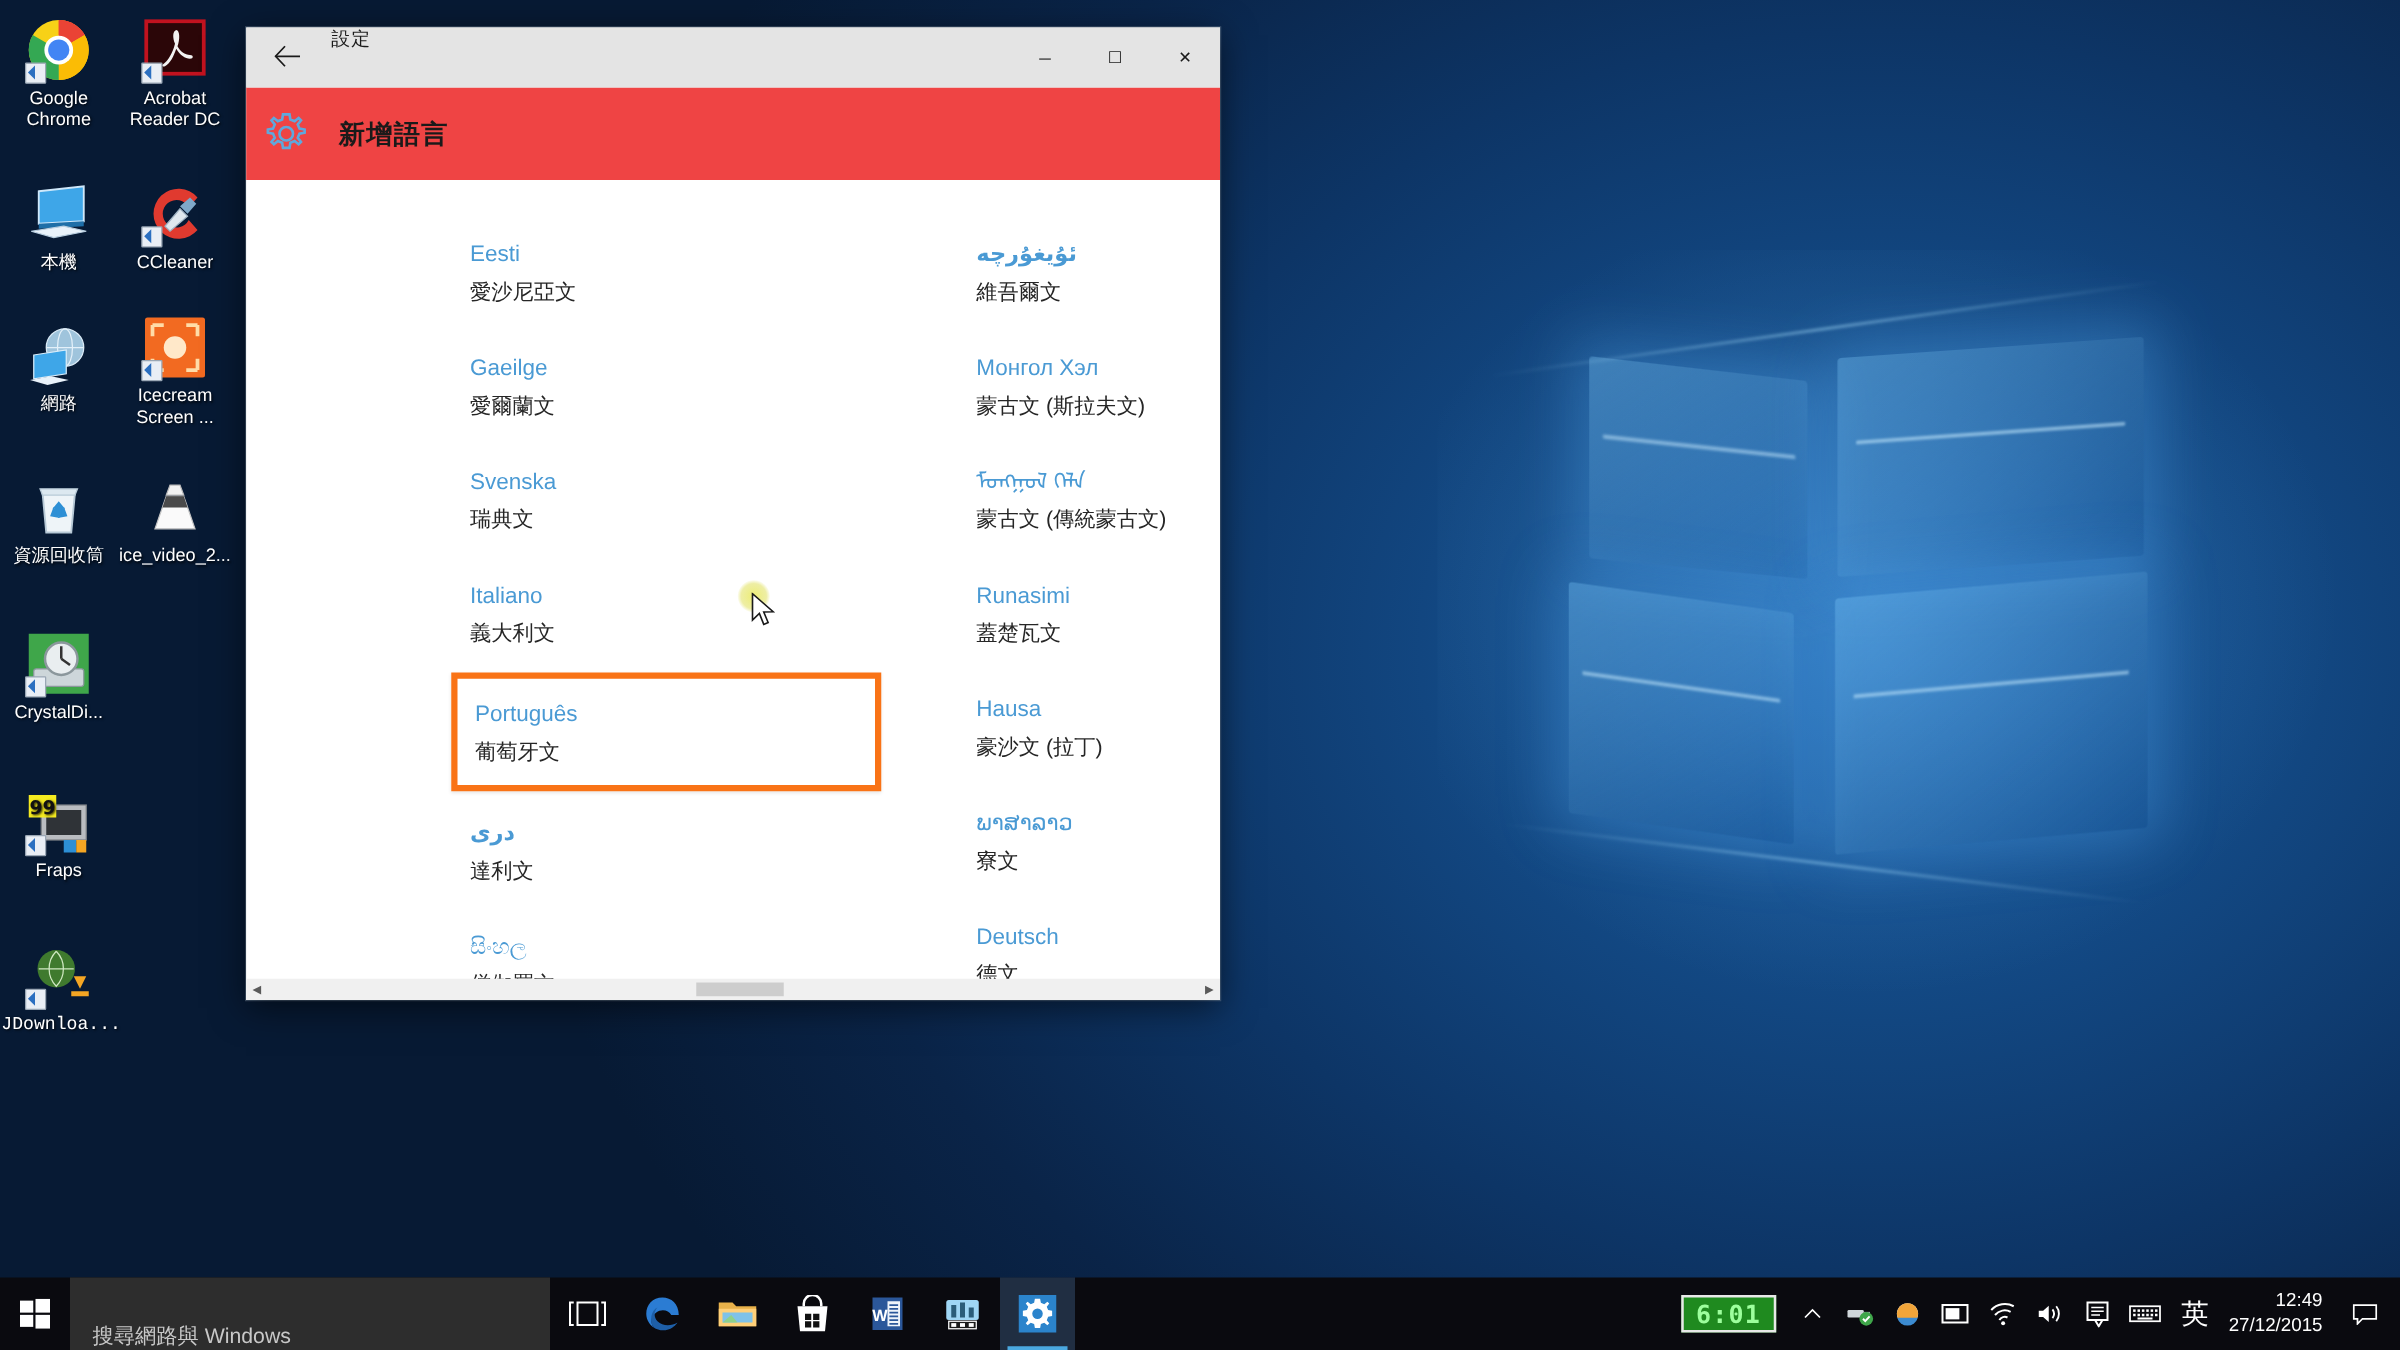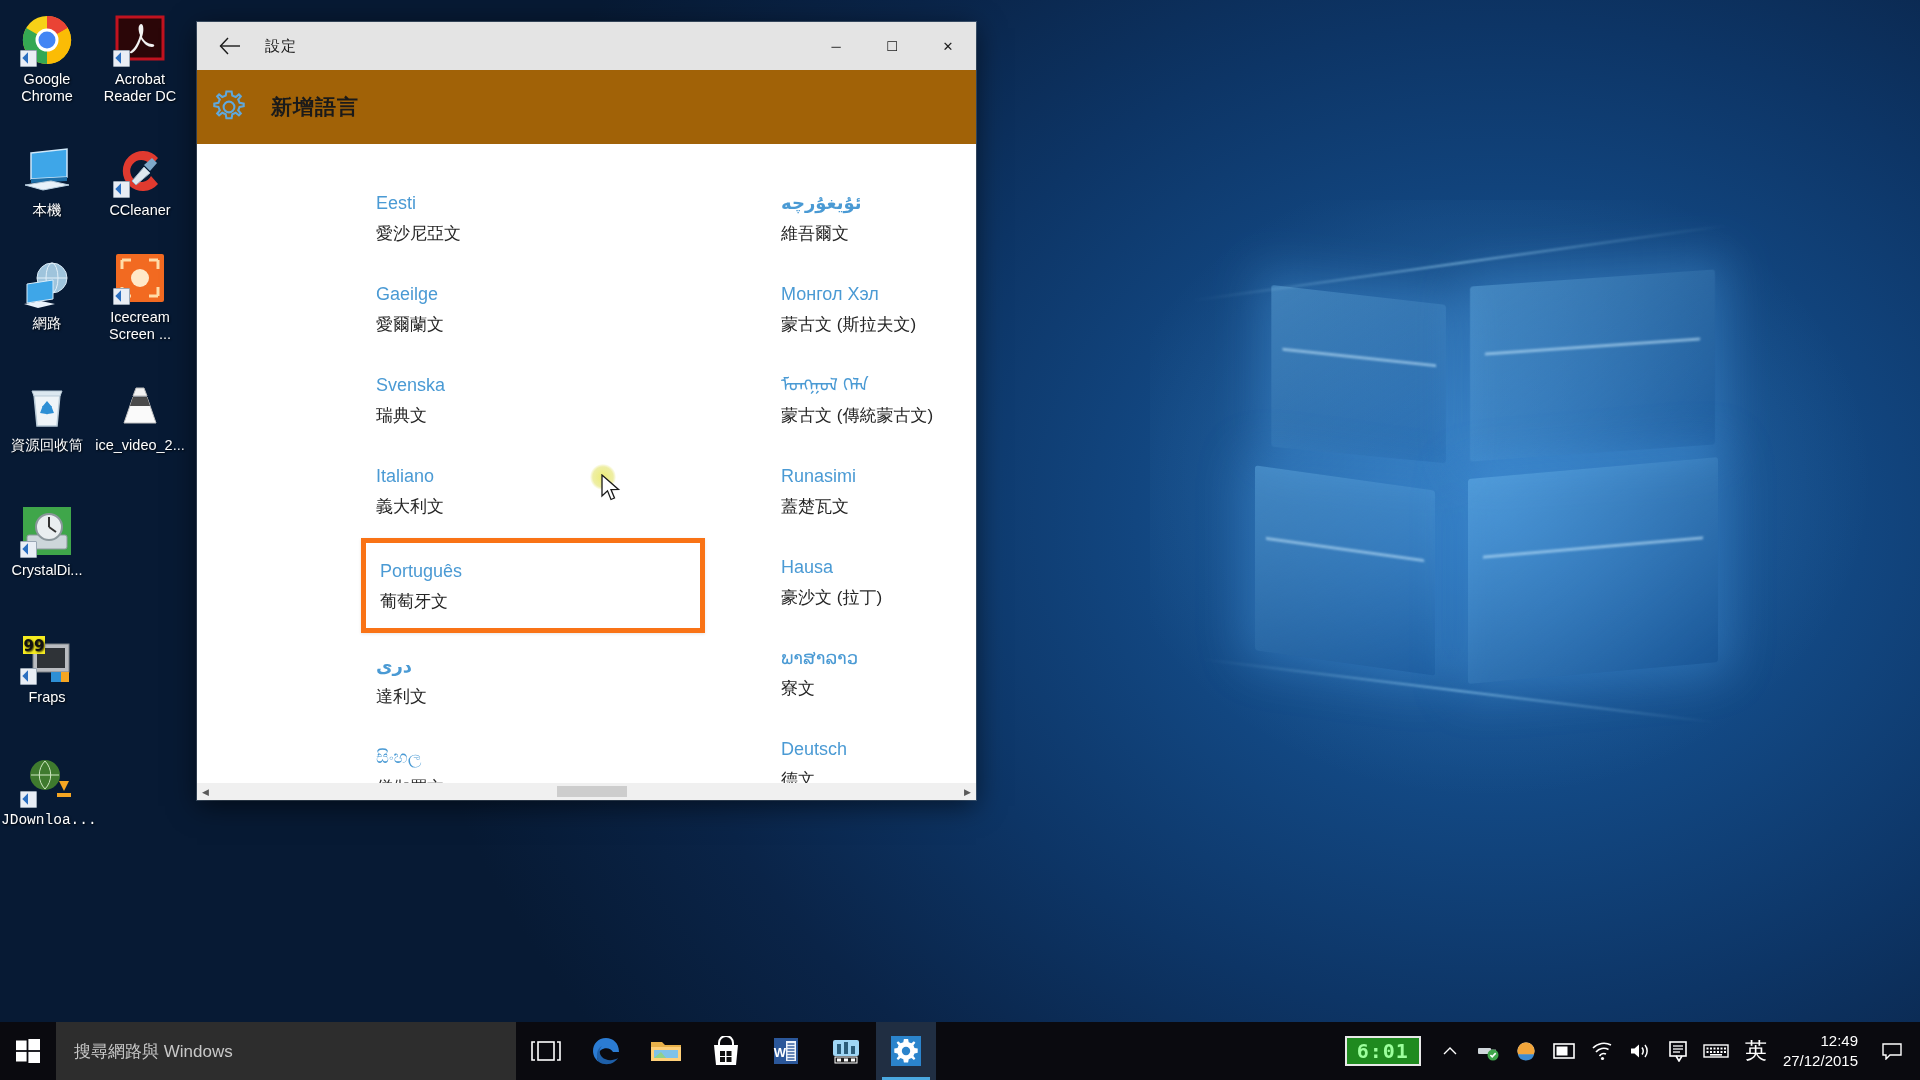--- a/index.html
+++ b/index.html
@@ -58,38 +58,38 @@
 
   
   #settings-window {
     position: absolute; left: 197px; top: 22px;
     width: 779px; height: 778px;
     background: #ffffff;
     box-shadow: 0 6px 26px rgba(0,0,0,0.55), 0 0 0 1px rgba(120,140,160,0.5);
   }
   #titlebar {
     height: 48px; background: #e4e4e4;
-    display: flex; align-items: center; position: relative;
+    display: flex; position: relative;
   }
   #back-btn {
     width: 46px; height: 46px; margin-left: 10px;
     display: flex; align-items: center; justify-content: center;
     font-size: 22px; color: #1a1a1a; cursor: pointer; line-height:1;
   }
   #win-title {
     font-size: 15px; color: #1a1a1a; margin-left: 12px; letter-spacing: 1px;
   }
   .caption-btns { position: absolute; right: 0; top: 0; height: 48px; display: flex; }
   .capbtn {
     width: 56px; height: 48px; display: flex; align-items: center; justify-content: center;
     font-size: 13px; color: #1a1a1a; cursor: pointer;
   }
 
   #page-header {
-    height: 74px; background: #a16207;
+    height: 74px; background: #ef4444;
     display: flex; align-items: center; padding-left: 12px;
   }
   #gear-big { width: 40px; height: 40px; margin-right: 22px; display:block; }
   #page-title { font-size: 21px; color: #1a1a1a; font-weight: 600; letter-spacing:1px;}
 
   #lang-body {
     position: relative;
     height: calc(778px - 48px - 74px);
     background: #fff;
     padding-top: 30px;
@@ -148,22 +148,22 @@
 
   
   #taskbar {
     position: absolute; left: 0; bottom: 0; width: 1920px; height: 58px;
     background: #0a0a0f; display: flex; align-items: center;
   }
   #start-btn {
     width: 56px; height: 58px; display: flex; align-items: center; justify-content: center; cursor: pointer;
   }
   #search-box {
-    width: 460px; height: 58px; background: #2d2d2d;
-    display: flex; align-items: center; padding-left: 18px;
+    width: 384px; height: 58px; background: #2d2d2d;
+    display: flex; align-items: flex-end; padding-left: 18px;
     color: #c8c8c8; font-size: 17px; cursor: text;
   }
   .tb-item {
     width: 60px; height: 58px; display: flex; align-items: center; justify-content: center;
     cursor: pointer; position: relative;
   }
   .tb-item.active { background: rgba(90,140,200,0.28); }
   .tb-item.active::after {
     content:""; position:absolute; left:6px; right:6px; bottom:0; height:3px; background:#4aa8e0;
   }

